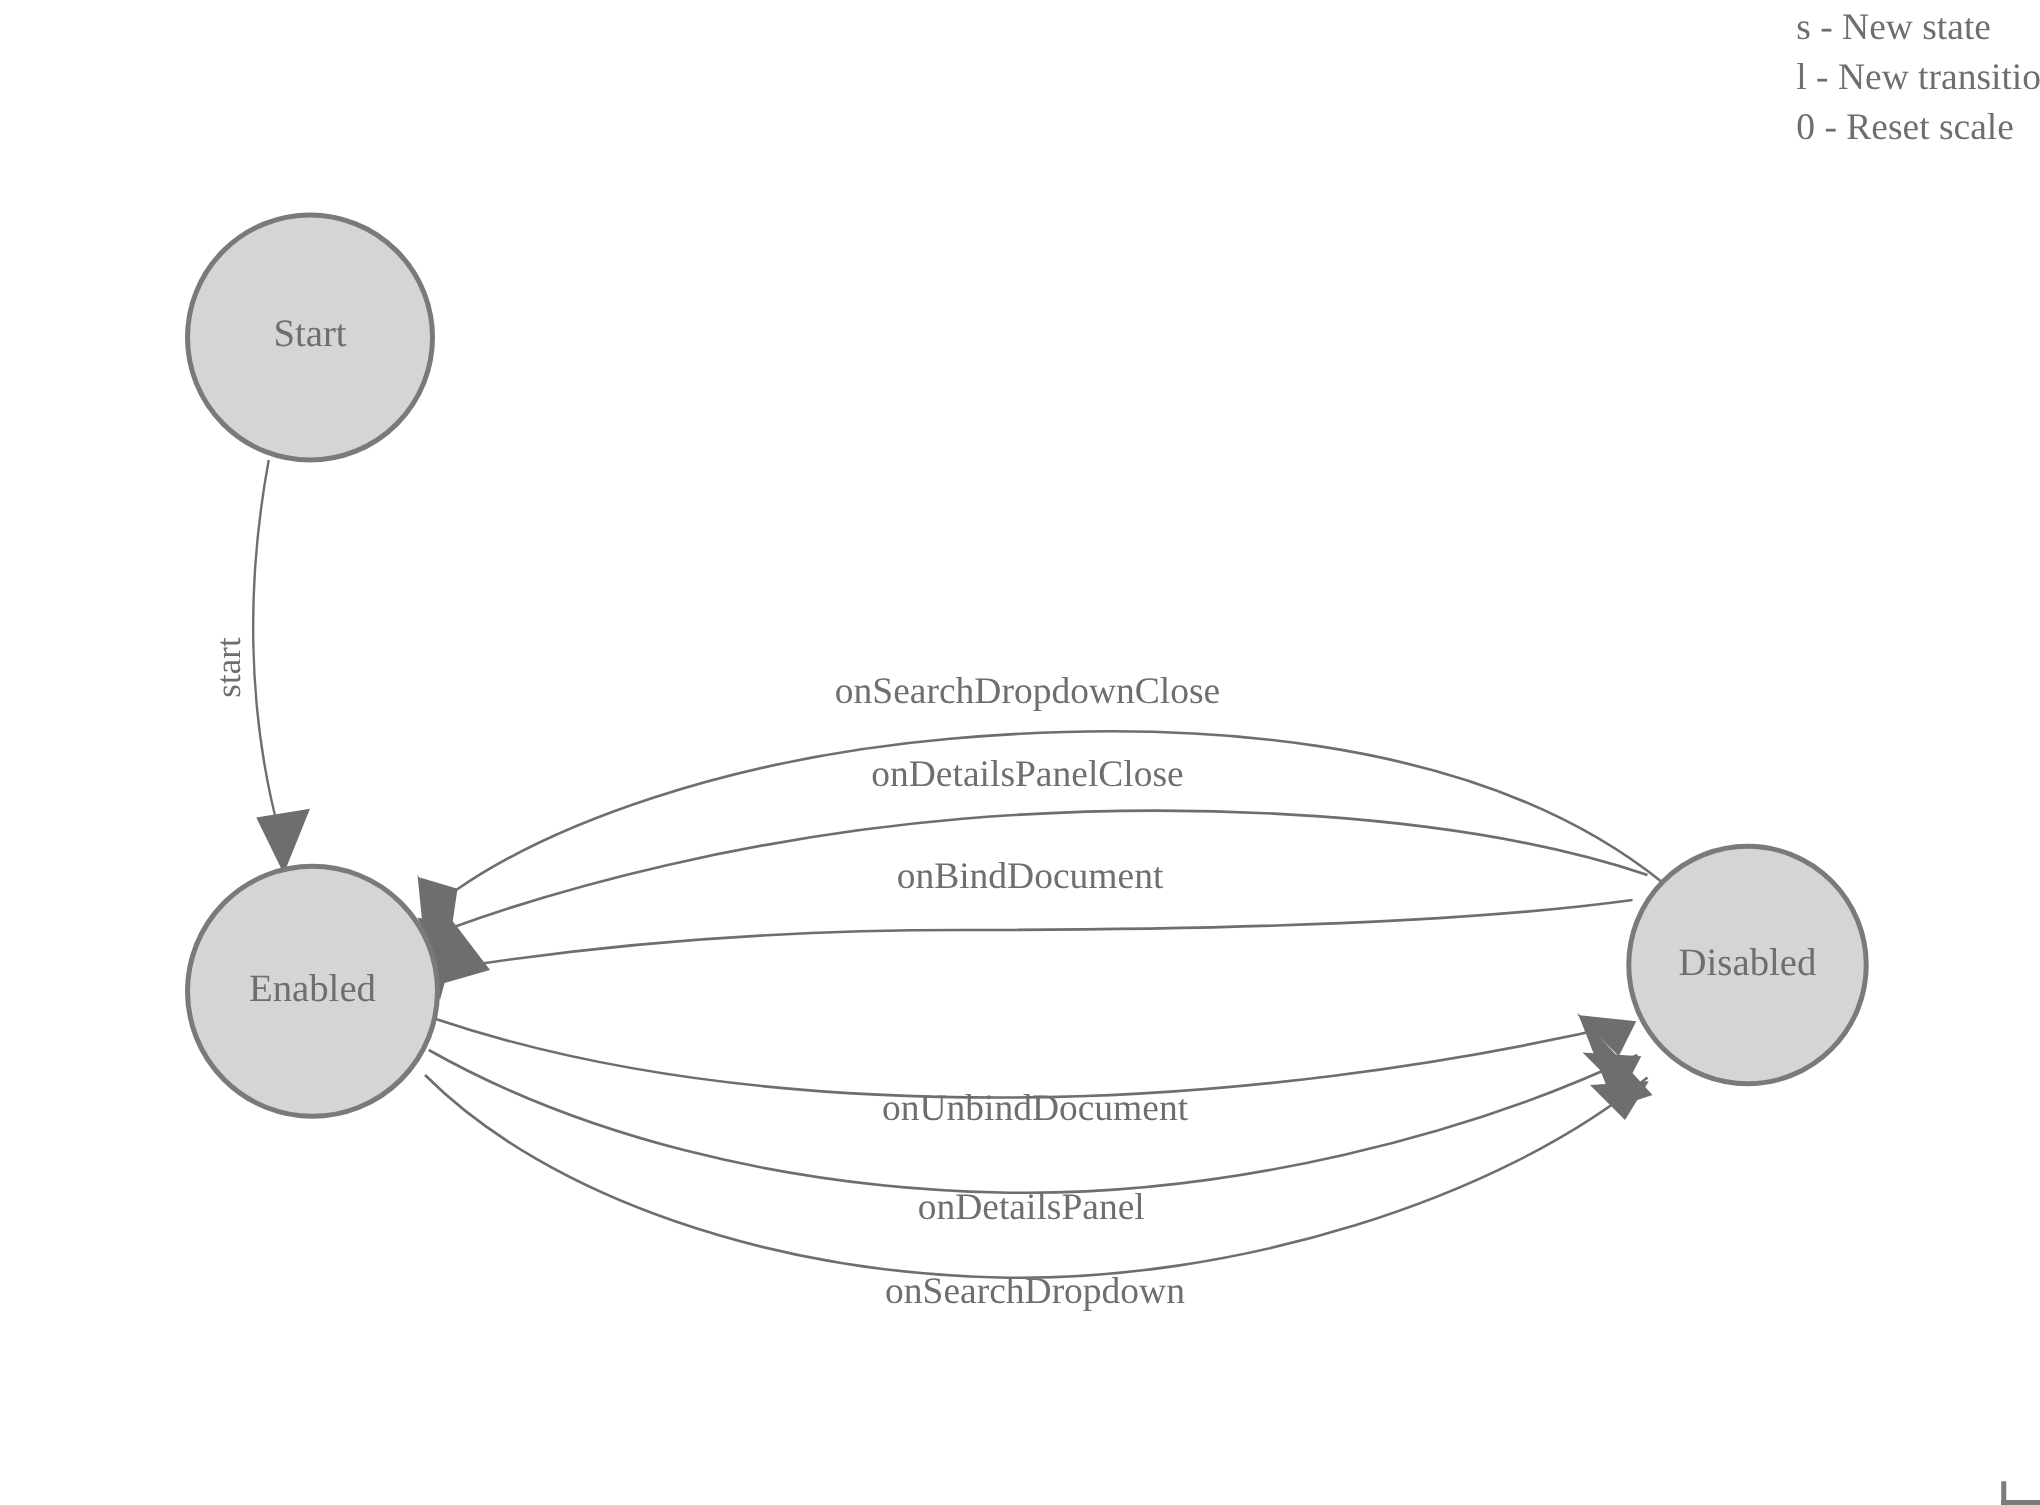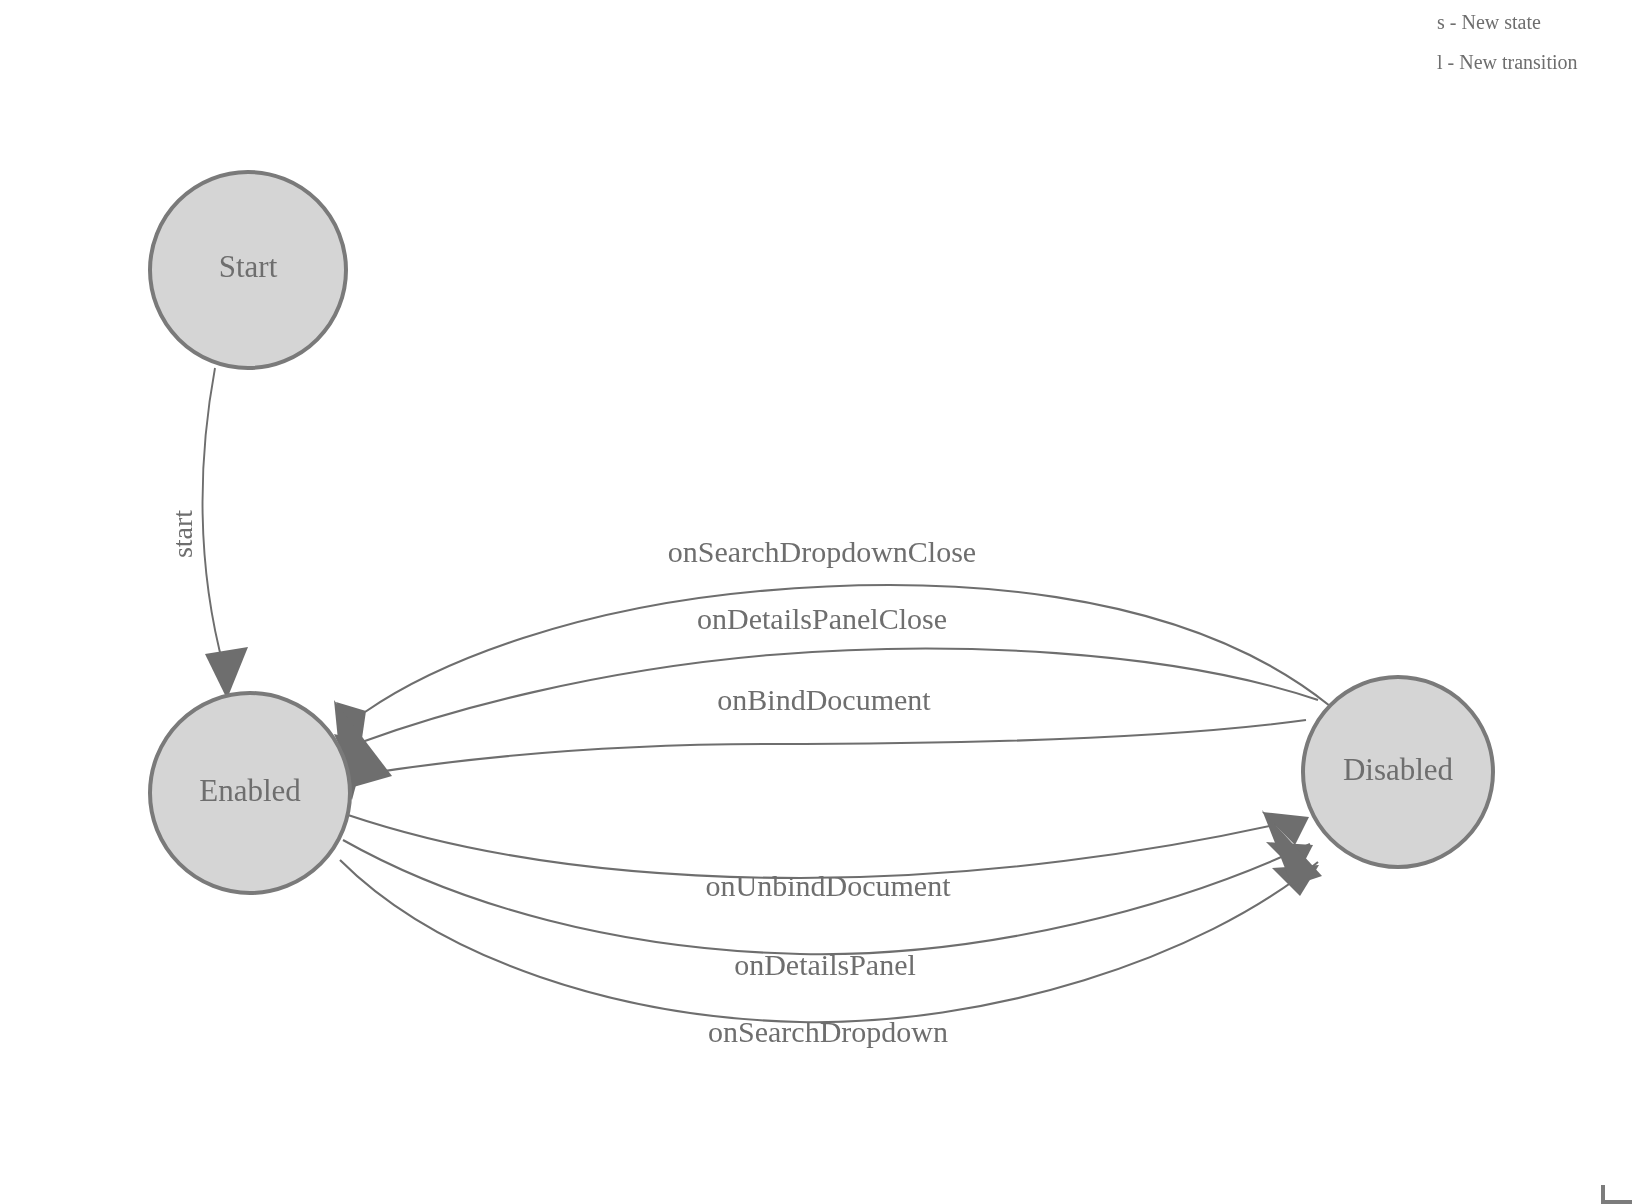--- a/index.html
+++ b/index.html
@@ -68,21 +68,21 @@
     position: absolute;
     right: 0;
     top: 0;
     width: 205px;
     overflow: hidden;
     white-space: nowrap;
     padding-top: 2px;
   }
   .help-line {
     font-family: "Liberation Serif", "DejaVu Serif", serif;
-    font-size: 20px;
+    font-size: 30px;
     line-height: 40px;
     color: #6e6e6e;
     white-space: nowrap;
     padding-left: 10px;
   }
   #corner-frame {
     position: absolute;
     left: 1601px;
     top: 1185px;
     width: 31px;
@@ -165,17 +165,18 @@
       <text class="edge-label" x="825" y="975">onDetailsPanel</text>
 
       <text class="edge-label" x="828" y="1042">onSearchDropdown</text>
     </g>
 
   </svg>
 
   <div id="help-overlay">
     <div class="help-line">s - New state</div>
     <div class="help-line">l - New transition</div>
+    <div class="help-line">0 - Reset scale</div>
   </div>
 
   <div id="corner-frame"></div>
 
 </div>
 
 </body></html>

